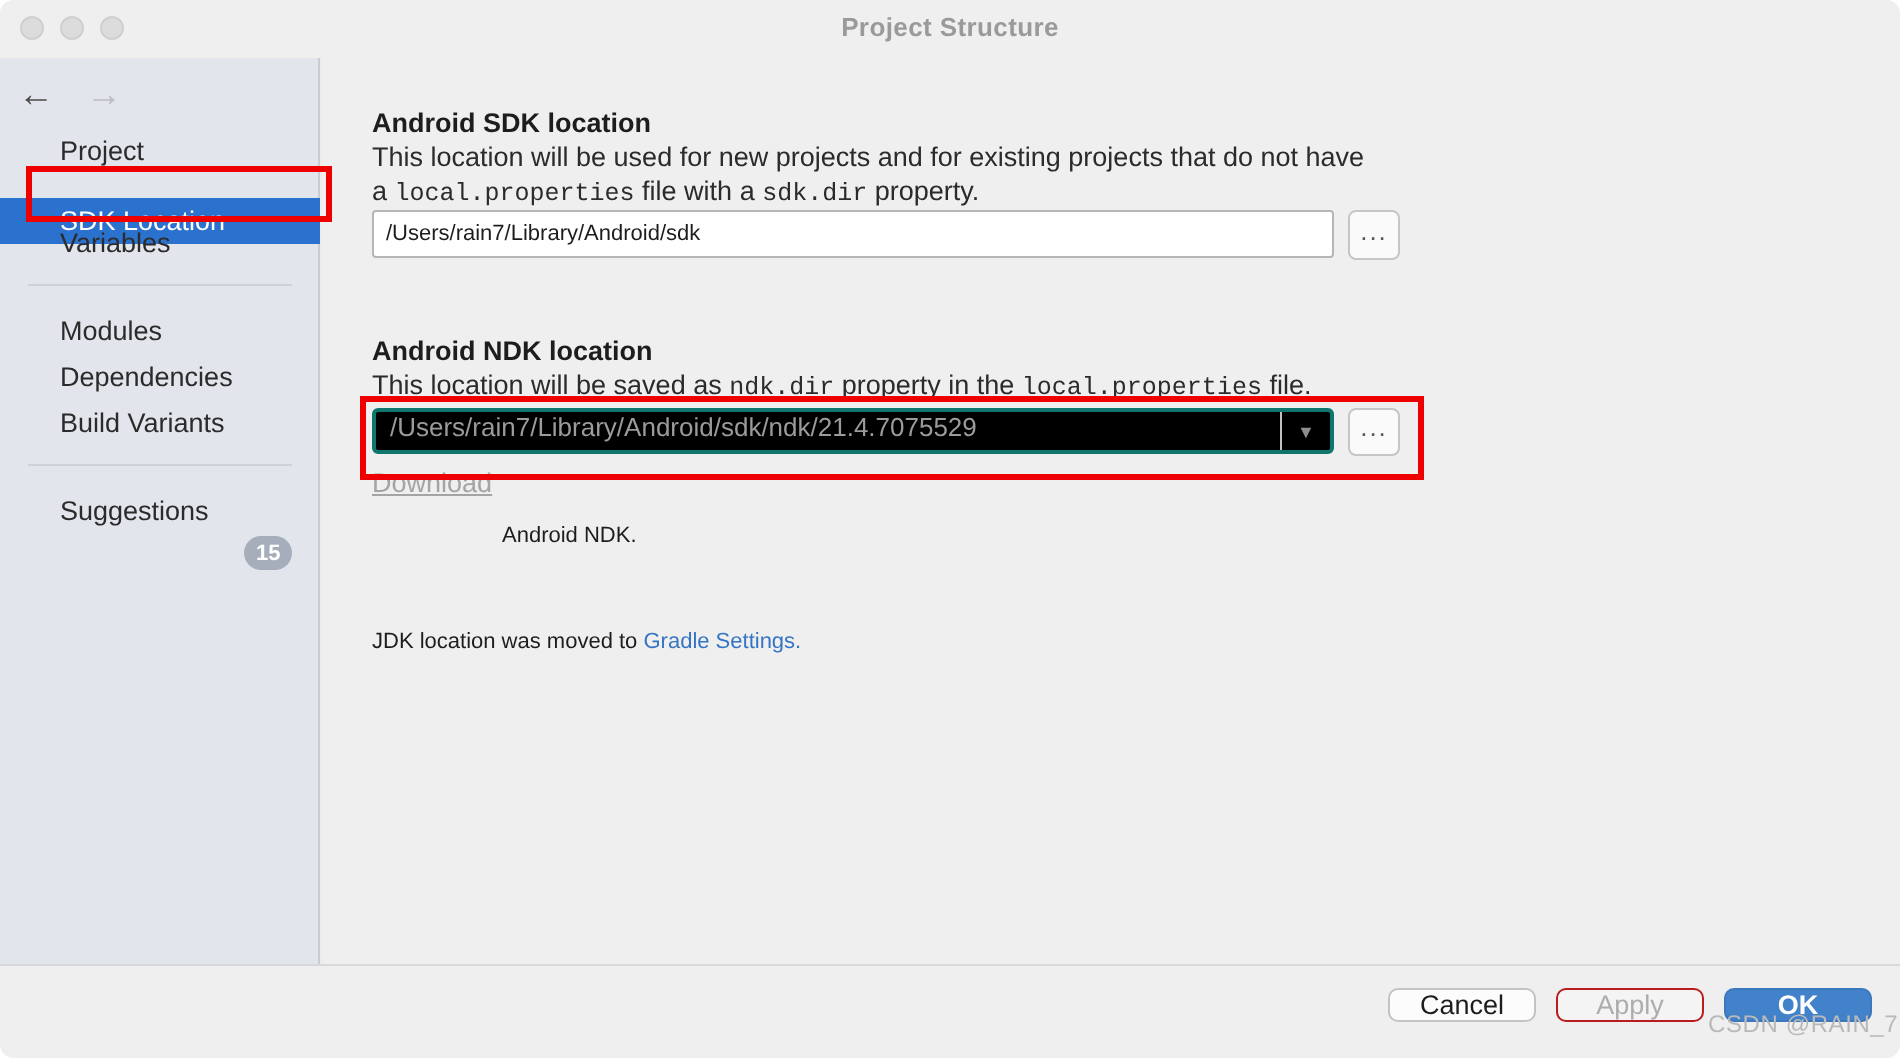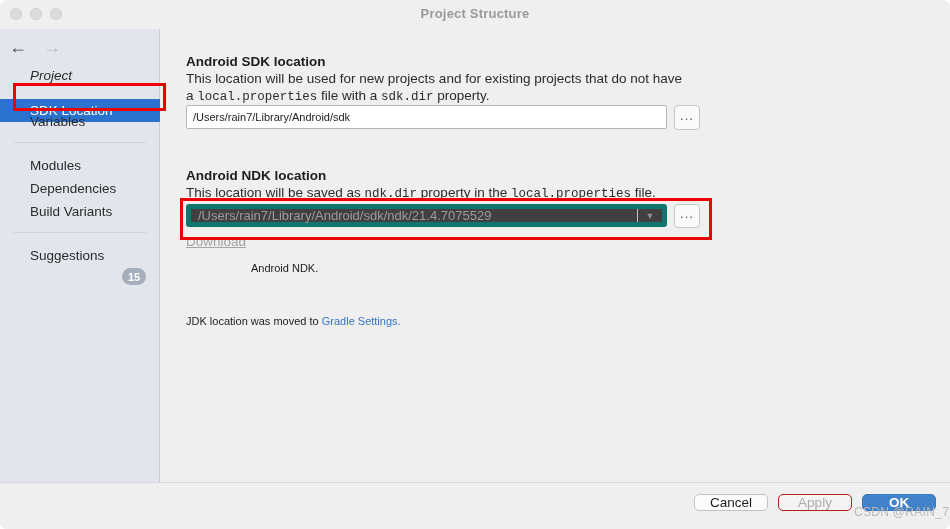--- a/index.html
+++ b/index.html
@@ -157,25 +157,24 @@
     border-radius: 2px;
     display: flex;
     align-items: center;
     padding-left: 6px;
     font-size: 11px;
     color: #1D1D1D;
   }
   .combofield {
     position: absolute;
     box-sizing: border-box;
-    background: #404040;
-    border: 5px solid #0f766e;
+    background: #000000;
+    border: 2px solid #0f766e;
     border-radius: 3px;
     display: flex;
-    align-items: center;
     font-size: 13px;
     color: #9B9B9B;
   }
   .combofield .ctext {
     flex: 1;
     padding-left: 7px;
     overflow: hidden;
     white-space: nowrap;
   }
   .combo-arrow {
@@ -286,21 +285,21 @@
     </div>
     <div id="window-title">Project Structure</div>
   </div>
 
   <div id="sidebar">
     <div id="navbuttons">
       <div class="navarrow enabled">←</div>
       <div class="navarrow disabled">→</div>
     </div>
 
-    <div class="side-item" style="top:35px;font-style:italic;">Project</div>
+    <div class="side-item" style="top:35px;">Project</div>
     <div class="side-item selected" style="top:58px;">SDK Location</div>
     <div class="side-item" style="top:81px;">Variables</div>
 
     <div class="side-sep" style="top:113px;"></div>
 
     <div class="side-item" style="top:125px;">Modules</div>
     <div class="side-item" style="top:148px;">Dependencies</div>
     <div class="side-item" style="top:171px;">Build Variants</div>
 
     <div class="side-sep" style="top:203px;"></div>

